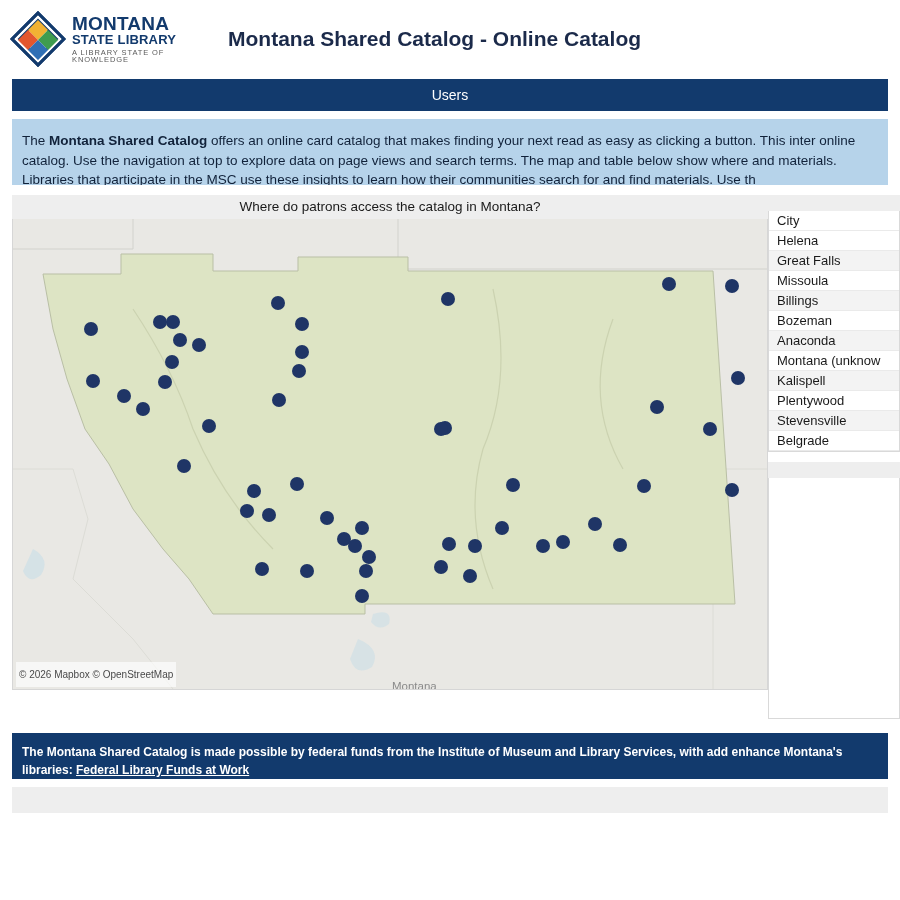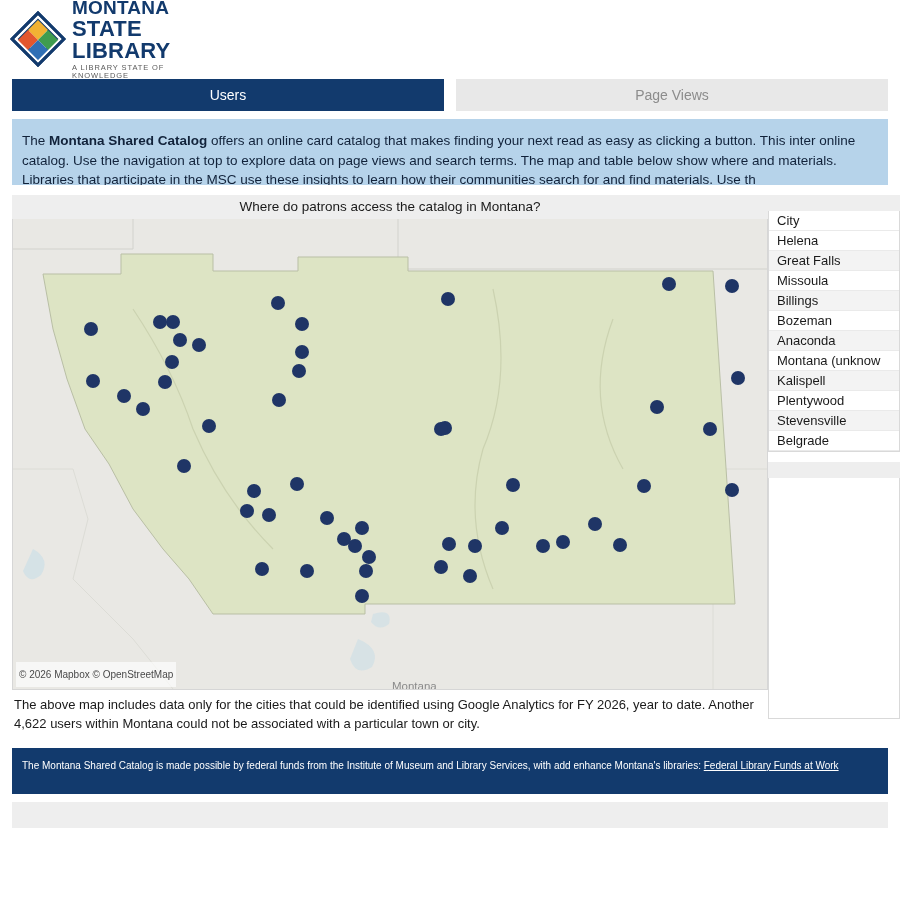--- a/index.html
+++ b/index.html
@@ -43,21 +43,21 @@
     padding-left: 6px;
     line-height: 1.02;
   }
   .logo-text .l1 {
     font-size: 19px;
     font-weight: bold;
     color: #123a6d;
     letter-spacing: .2px;
   }
   .logo-text .l2 {
-    font-size: 22px;
+    font-size: 13px;
     font-weight: bold;
     color: #123a6d;
     letter-spacing: .2px;
   }
   .logo-text .l3 {
     font-size: 7.5px;
     color: #5a5a5a;
     letter-spacing: .9px;
     padding-top: 2px;
   }
@@ -193,22 +193,22 @@
     border-top: none;
     background: #ffffff;
     height: 240px;
   }
 
   
   .footer-band {
     margin: 14px 12px 0 12px;
     background: #123a6d;
     color: #ffffff;
-    font-size: 10px;
-    font-weight: normal;
+    font-size: 12px;
+    font-weight: bold;
     line-height: 1.5;
     padding: 10px 20px 12px 10px;
     height: 46px;
     box-sizing: border-box;
     overflow: hidden;
   }
   .footer-band a {
     color: #ffffff;
     text-decoration: underline;
   }
@@ -233,25 +233,25 @@
         <polygon points="28,29 38,39 28,49 18,39" fill="#2f6fb5"></polygon>
         <polygon points="28,2 54,28 28,54 2,28" fill="none" stroke="#123a6d" stroke-width="3"></polygon>
       </svg>
     </div>
     <div class="logo-text">
       <div class="l1">MONTANA</div>
       <div class="l2">STATE LIBRARY</div>
       <div class="l3">A LIBRARY STATE OF KNOWLEDGE</div>
     </div>
   </div>
+  <div class="page-title">Montana Shared Catalog - Online Catalog</div>
 </div>
 
 <div class="tabbar">
   <div class="tab active">Users</div>
-  <div class="tab inactive">Page Views</div>
 </div>
 
 <div class="intro">
   <span>The </span><b>Montana Shared Catalog</b><span> offers an online card catalog that makes finding your next read as easy as clicking a button. This inter</span>
   <span>online catalog. Use the navigation at top to explore data on page views and search terms. The map and table below show where and</span>
   <span>materials. Libraries that participate in the MSC use these insights to learn how their communities search for and find materials. Use th</span>
 </div>
 
 <div class="content">
 
@@ -330,24 +330,20 @@
           <circle cx="457" cy="357" r="7"></circle>
           <circle cx="349" cy="377" r="7"></circle>
           <circle cx="428" cy="210" r="7"></circle>
         </g>
       </svg>
       <div class="map-label-mt">Montana</div>
 
       <div class="map-attrib">© 2026 Mapbox © OpenStreetMap</div>
     </div>
 
-    <div class="map-note">
-      <span>The above map includes data only for the cities that could be identified using Google Analytics for FY 2026, year</span>
-      <span>to date.  Another 4,622 users within Montana could not be associated with a particular town or city.</span>
-    </div>
   </div>
 
   <div class="right-col">
     <div class="city-head"></div>
     <div class="city-table">
       <div class="city-row header-row">City</div>
       <div class="city-row">Helena</div>
       <div class="city-row alt">Great Falls</div>
       <div class="city-row">Missoula</div>
       <div class="city-row alt">Billings</div>

